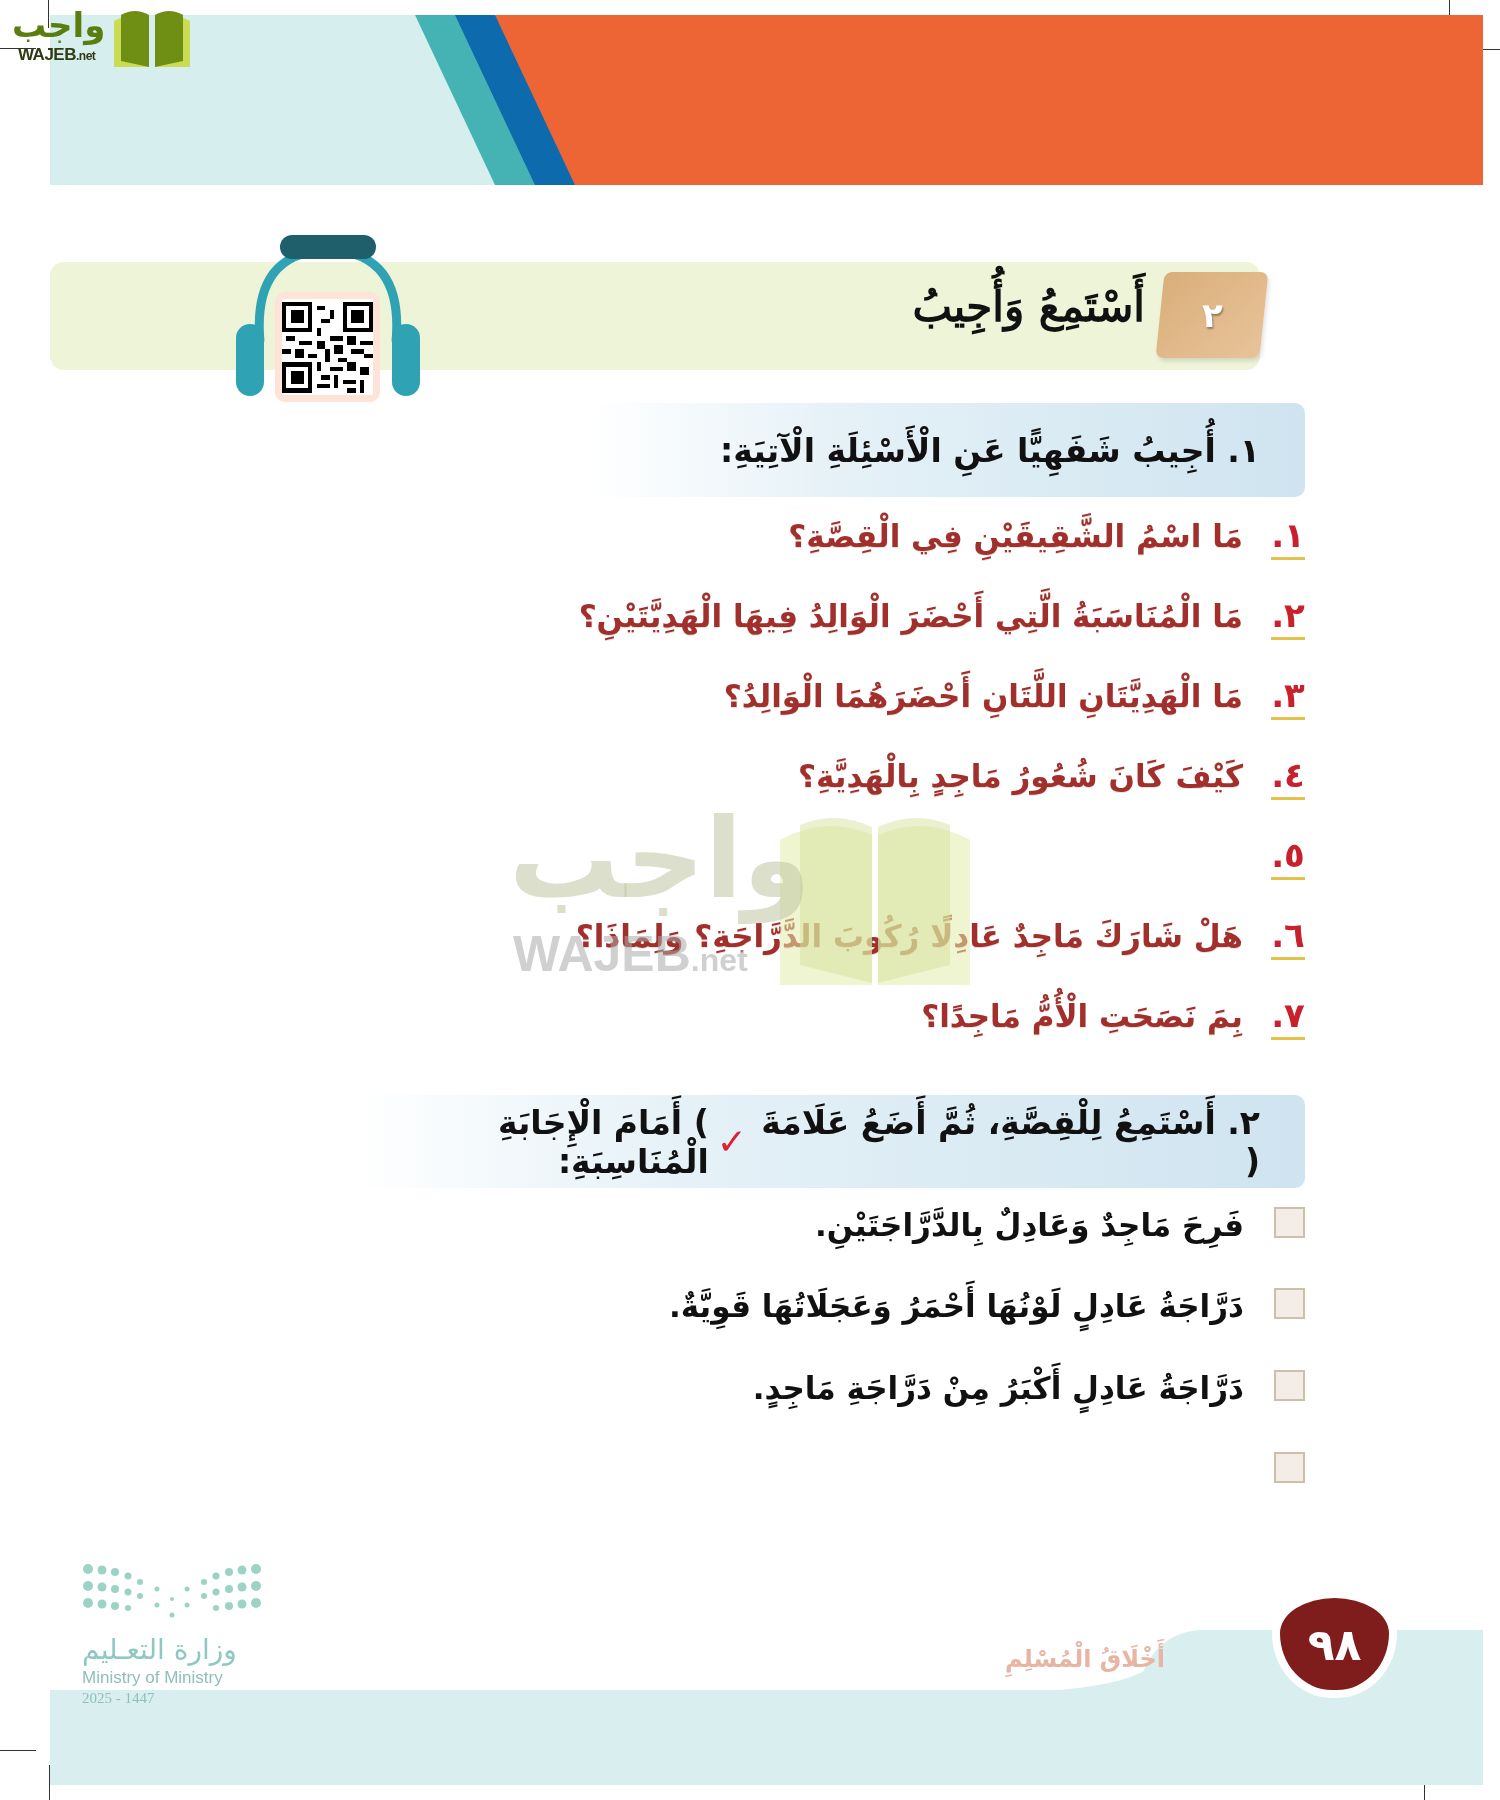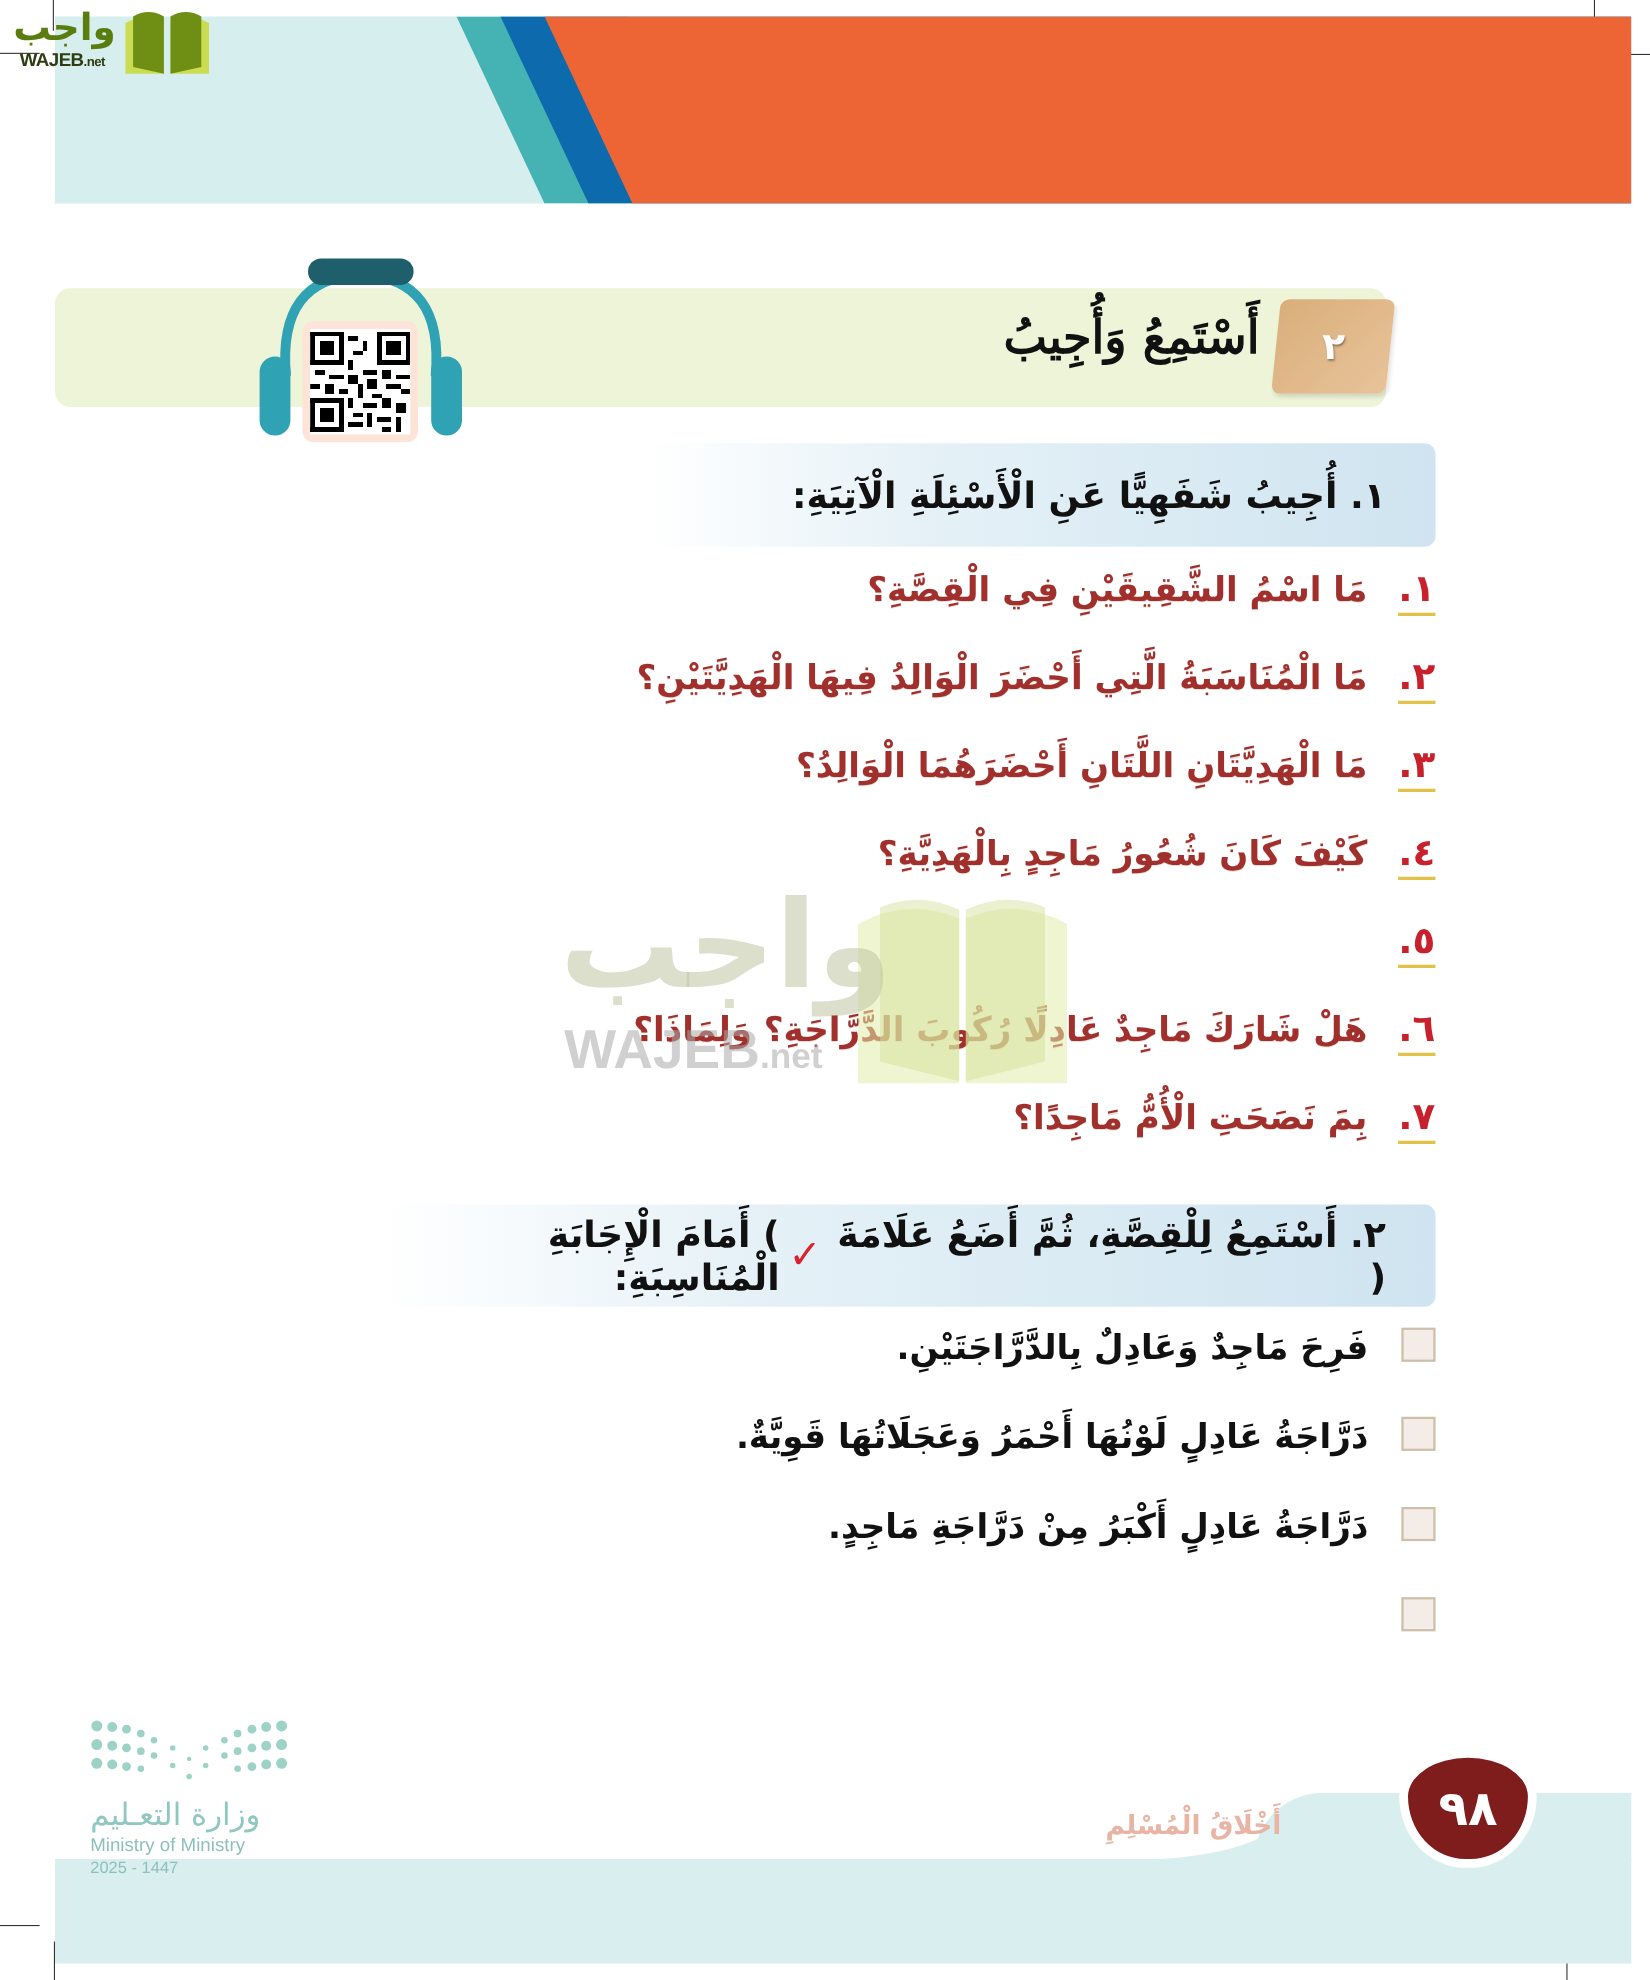--- a/index.html
+++ b/index.html
@@ -46,21 +46,21 @@
   
   .footer-band{left:50px;top:1690px;width:1433px;height:95px;background:#d9efef;}
   .footer-wave{left:1140px;top:1630px;width:343px;height:62px;background:#d9efef;border-top-left-radius:80px;}
   .footer-wave2{left:1000px;top:1660px;width:200px;height:32px;}
   .page-blob{left:1272px;top:1590px;width:125px;height:108px;background:#7f1d1d;border-radius:50% 50% 48% 48% / 40% 40% 60% 60%;border:8px solid #ffffff;display:flex;align-items:center;justify-content:center;box-sizing:border-box;}
   .page-blob span{color:#fff;font-size:44px;font-weight:bold;}
   .book-title{left:1005px;top:1645px;color:#e8b4a4;font-size:24px;font-weight:bold;direction:rtl;}
   .moe{left:82px;top:1563px;width:200px;}
   .moe-ar{font-size:28px;color:#8ec8c0;direction:rtl;text-align:left;margin-top:4px;}
   .moe-en{font-size:17px;color:#8fbfbb;font-family:"Liberation Sans",sans-serif;margin-top:2px;}
-  .moe-yr{font-size:15px;color:#8fbfbb;font-family:Liberation Sans, sans-serif;margin-top:2px;}
+  .moe-yr{font-size:15px;color:#8fbfbb;font-family:Liberation Serif, serif;margin-top:2px;}
 </style>
 </head>
 <body>
 
 <div class="abs crop" style="left:48px;top:0;width:1px;height:28px;"></div>
 <div class="abs crop" style="left:0;top:48px;width:36px;height:1px;"></div>
 <div class="abs crop" style="left:1449px;top:0;width:1px;height:34px;"></div>
 <div class="abs crop" style="left:1465px;top:49px;width:35px;height:1px;"></div>
 <div class="abs crop" style="left:0;top:1750px;width:36px;height:1px;"></div>
 <div class="abs crop" style="left:49px;top:1765px;width:1px;height:35px;"></div>

